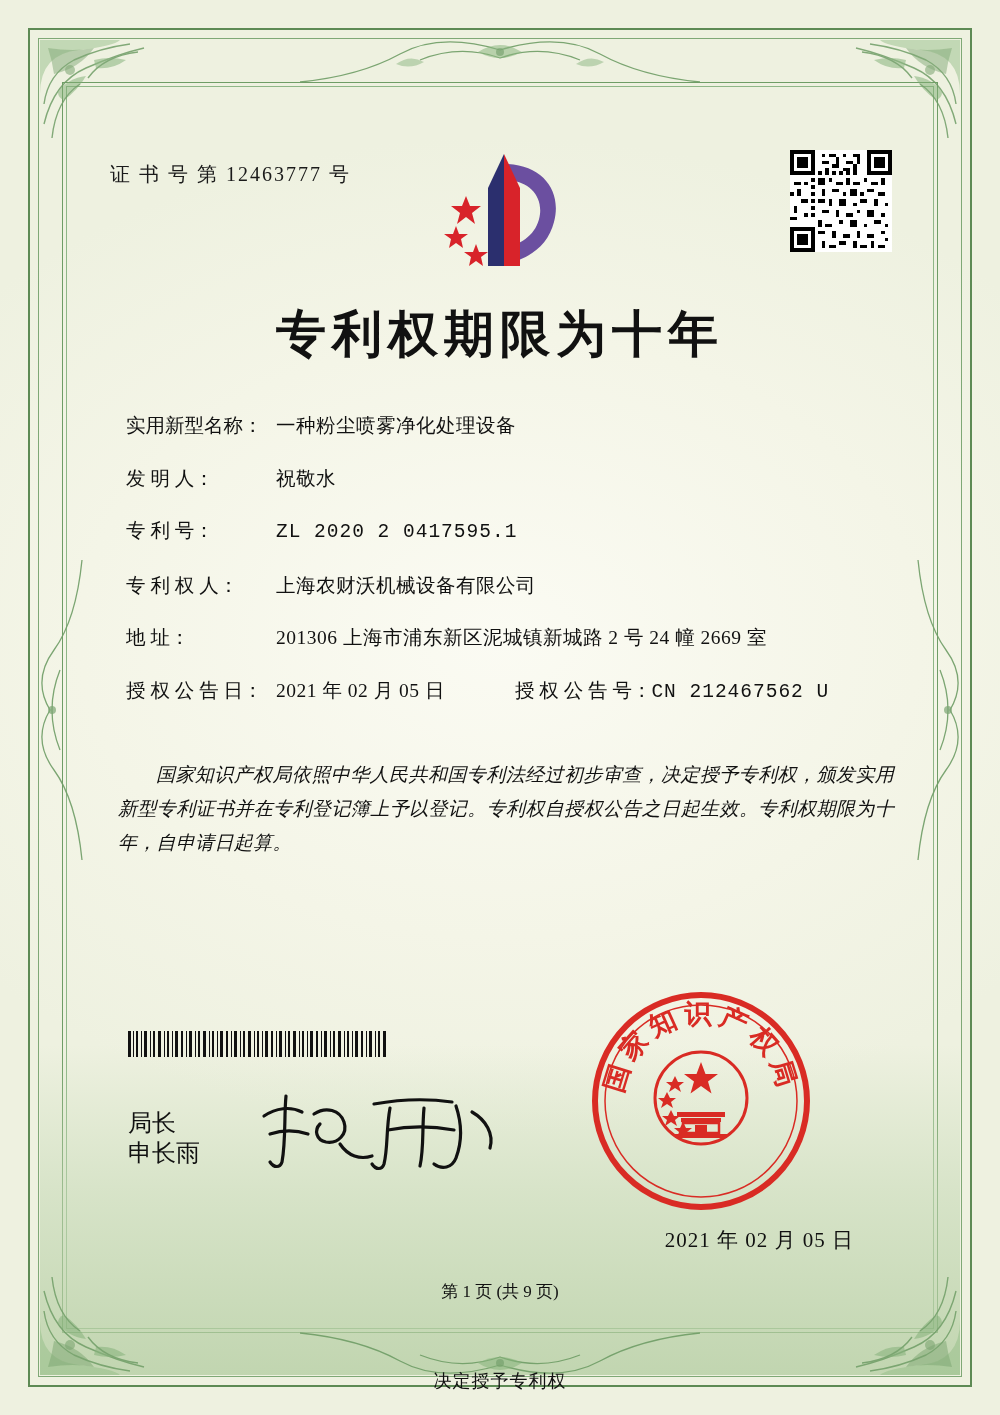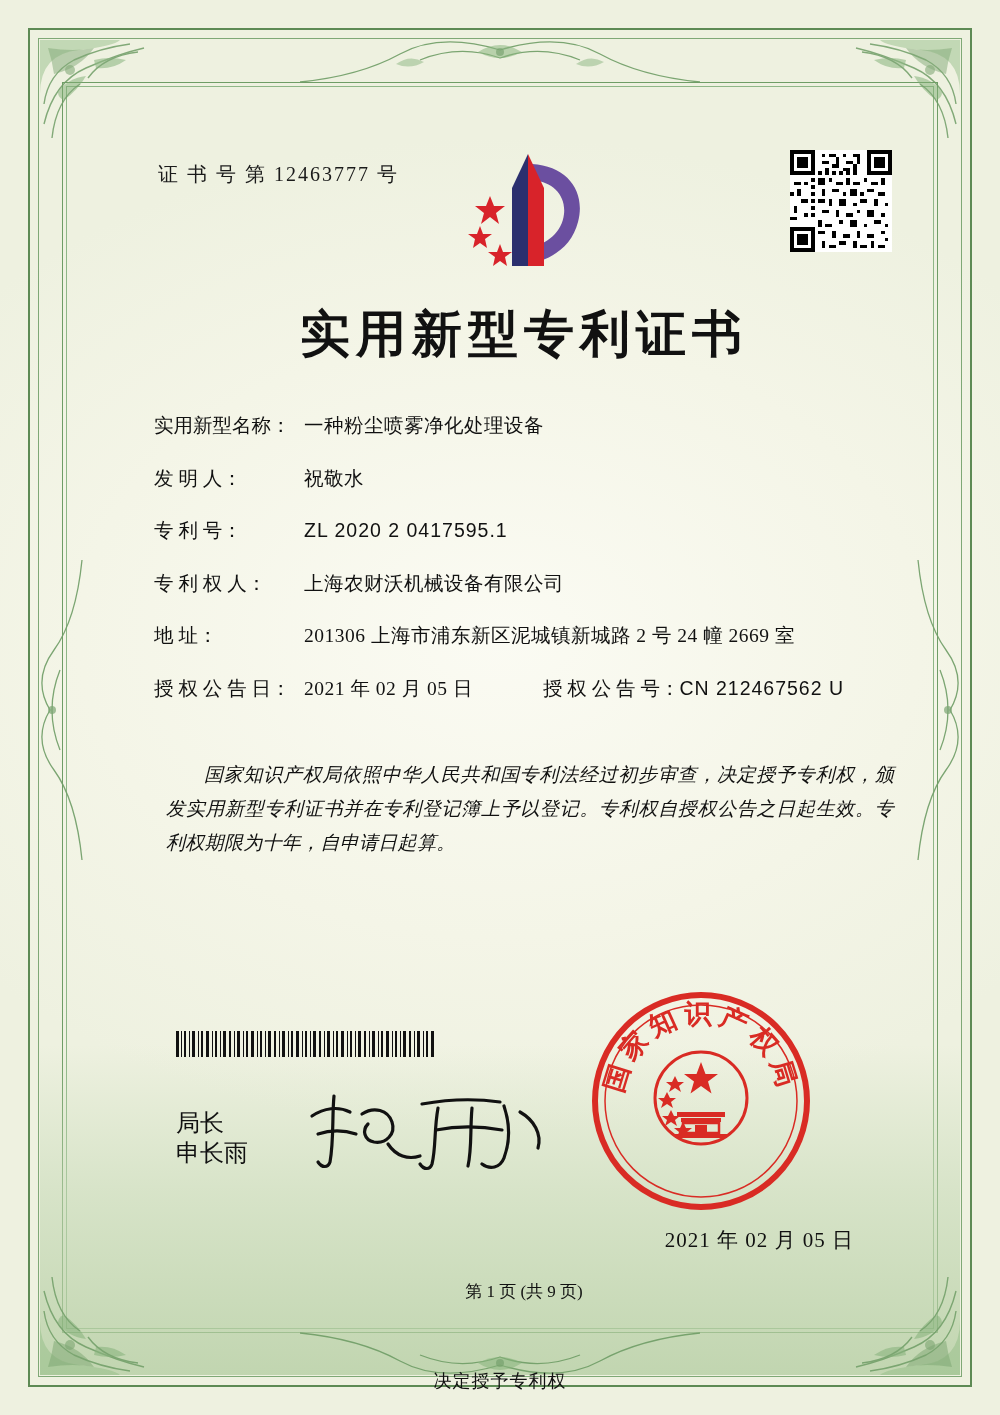--- a/index.html
+++ b/index.html
@@ -67,21 +67,21 @@
     position: absolute;
     opacity: 0.9;
   }
   .edge-top { left: 300px; top: 30px; width: 400px; height: 58px; }
   .edge-bottom { left: 300px; bottom: 30px; width: 400px; height: 58px; transform: scaleY(-1); }
   .edge-left { left: 30px; top: 560px; width: 58px; height: 300px; }
   .edge-right { right: 30px; top: 560px; width: 58px; height: 300px; transform: scaleX(-1); }
 
   .content {
     position: absolute;
-    left: 66px; top: 86px; right: 66px; bottom: 86px; margin-left: 48px;
+    left: 66px; top: 86px; right: 66px; bottom: 86px;
   }
 
   .cert-no {
     position: absolute;
     left: 44px;
     top: 75px;
     font-size: 20px;
     letter-spacing: 2px;
     color: #1a1a1a;
     font-family: "Liberation Serif", "DejaVu Serif", serif;
@@ -111,21 +111,21 @@
     text-align: center;
     font-size: 50px;
     letter-spacing: 6px;
     font-weight: bold;
     color: #111;
     font-family: "DejaVu Sans", "Liberation Sans", sans-serif;
   }
 
   .fields {
     position: absolute;
-    left: 40px;
+    left: 60px;
     right: 40px;
     top: 330px;
     font-size: 19.5px;
     color: #111;
     line-height: 1;
   }
   .field-row {
     display: flex;
     align-items: baseline;
     margin-bottom: 33px;
@@ -141,21 +141,21 @@
     justify-content: space-between;
     min-width: 150px;
   }
   .field-value {
     letter-spacing: 0.5px;
   }
   .field-row .second-label {
     margin-left: 70px;
     min-width: 0;
   }
-  .mono-ish { font-family: Liberation Sans, sans-serif; letter-spacing: 1px;}
+  .mono-ish { font-family: Liberation Mono, monospace; letter-spacing: 1px;}
 
   .paragraphs {
     position: absolute;
     left: 52px;
     right: 40px;
     top: 672px;
     font-size: 19px;
     line-height: 34px;
     color: #111;
     text-align: justify;
@@ -440,21 +440,21 @@
           <rect x="11" y="27" width="2" height="1"></rect>
         <rect x="14" y="26" width="2" height="1"></rect>
           <rect x="18" y="26" width="1" height="2"></rect>
         <rect x="20" y="27" width="2" height="1"></rect>
           <rect x="23" y="26" width="1" height="2"></rect>
         <rect x="25" y="27" width="2" height="1"></rect>
           <rect x="27" y="25" width="1" height="1"></rect>
       </g>
     </svg>
 
-    <div class="title">实用新型专利证书</div>
+    <div class="title">专利权期限为十年</div>
 
     <div class="fields">
       <div class="field-row">
         <span class="field-label">实用新型名称：</span>
         <span class="field-value">一种粉尘喷雾净化处理设备</span>
       </div>
       <div class="field-row">
         <span class="field-label spread">发 明 人：</span>
         <span class="field-value">祝敬水</span>
       </div>

